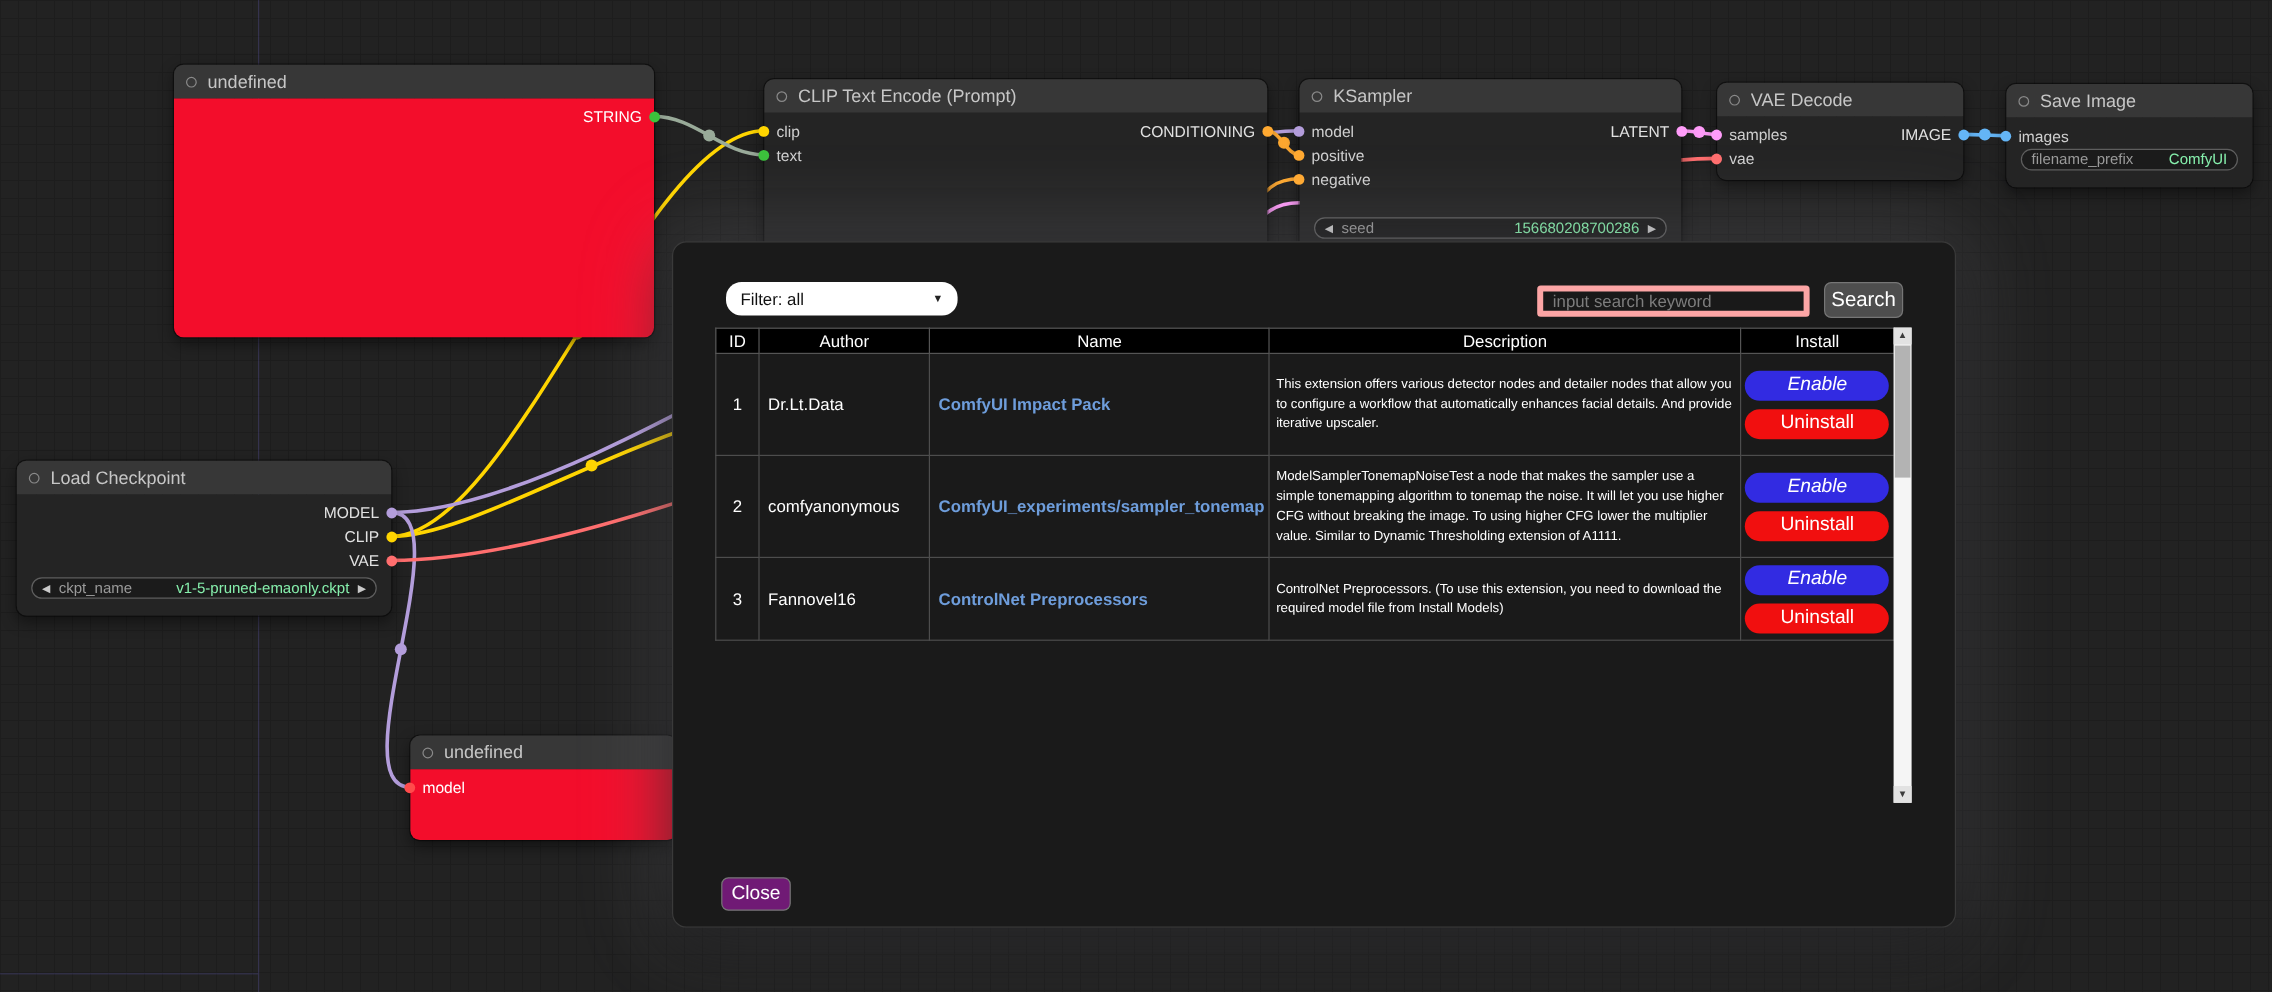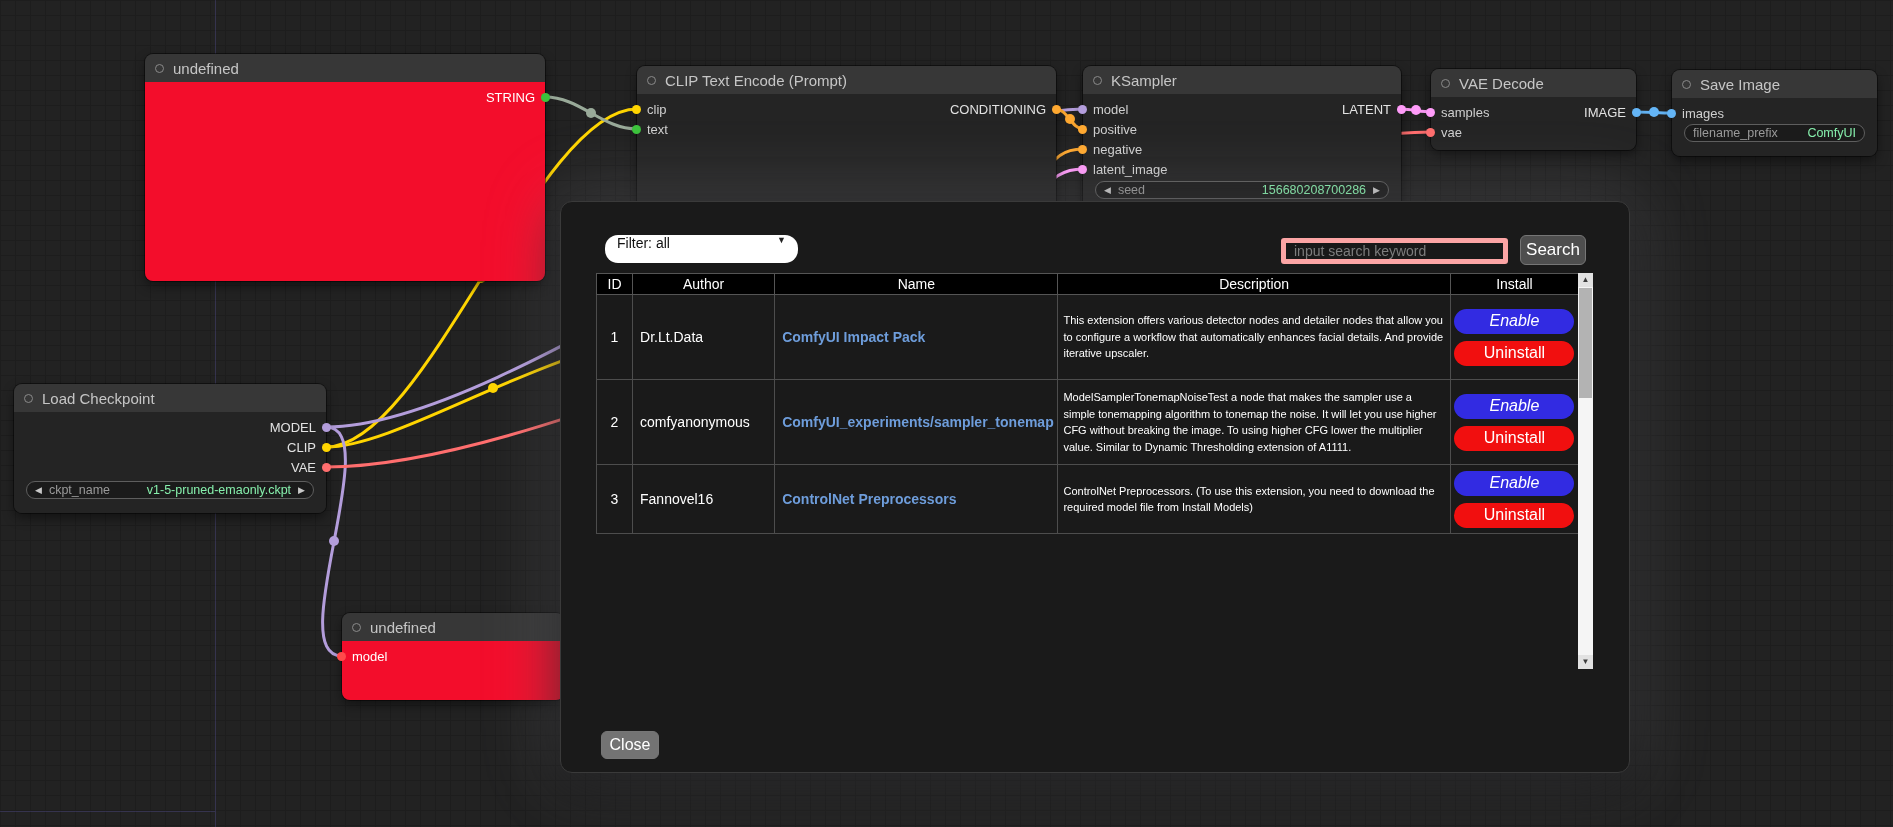--- a/index.html
+++ b/index.html
@@ -45,21 +45,21 @@
             font-size:12.5px; }
   .warr { color:#c9c9c9; font-size:9px; line-height:1; }
   .wname { color:#9a9a9a; }
   .wval { margin-left:auto; color:#86efac; }
 
   
   .dialog { position:absolute; left:560px; top:201px; width:1070px; height:572px; z-index:10;
             background:#1a1a1a; border:1px solid #3a3a3a; border-radius:12px;
             box-shadow:0 0 70px 12px rgba(200,200,210,.18), 0 16px 50px rgba(0,0,0,.65); }
   .filter-select { position:absolute; left:44px; top:33px; width:193px; height:28px; background:#ffffff;
-                   border-radius:13px; display:flex; align-items:flex-start; padding:0 12px; cursor:default; }
+                   border-radius:13px; display:flex; align-items:center; padding:0 12px; cursor:default; }
   .filter-select .flabel { font-size:14px; color:#111111; }
   .filter-select .caret { margin-left:auto; font-size:9px; color:#222222; }
   .search-input { position:absolute; left:720px; top:36px; width:227px; height:26px; background:#191919;
                   border:5px solid #fca5a5; border-radius:3px; color:#dddddd; font-size:14px; padding:0 8px;
                   font-family:"Liberation Sans",sans-serif; }
   .search-input::placeholder { color:#7d7d7d; }
   .search-btn { position:absolute; left:959px; top:33px; width:66px; height:30px; background:#4e4e4e;
                 border:1px solid #767676; border-radius:6px; color:#ffffff; font-size:17px;
                 font-family:"Liberation Sans",sans-serif; cursor:pointer; }
 
@@ -79,21 +79,21 @@
   .btn-enable { background:#322be2;font-style:italic; }
   .btn-uninstall { background:#f10f0f; }
 
   .scrollbar { position:absolute; left:1017px; top:71px; width:15px; height:396px; background:#f5f5f5; }
   .sb-arrow { position:absolute; left:0; width:15px; height:14px; font-size:8px; line-height:14px;
               text-align:center; color:#3c3c3c; background:#e2e2e2; cursor:pointer; }
   .sb-arrow.up { top:0; }
   .sb-arrow.down { bottom:0; }
   .sb-thumb { position:absolute; left:1px; top:15px; width:13px; height:110px; background:#b3b3b3; cursor:pointer; }
 
-  .close-btn { position:absolute; left:40px; top:529px; width:58px; height:28px; background:#737373;
+  .close-btn { position:absolute; left:40px; top:529px; width:58px; height:28px; background:#701a75;
                border:1px solid #767676; border-radius:6px; color:#ffffff; font-size:16px;
                font-family:"Liberation Sans",sans-serif; cursor:pointer; }
 </style>
 </head>
 <body>
 
 <div class="axis-v"></div>
 <div class="axis-h"></div>
 
 <svg class="links" width="1893" height="827">
@@ -187,26 +187,20 @@
     <div class="srow">
       <div class="slot in">
         <span class="sdot c-cond"></span>
         <span class="slabel">positive</span>
       </div>
     </div>
     <div class="srow">
       <div class="slot in">
         <span class="sdot c-cond"></span>
         <span class="slabel">negative</span>
-      </div>
-    </div>
-    <div class="srow">
-      <div class="slot in">
-        <span class="sdot c-latent"></span>
-        <span class="slabel">latent_image</span>
       </div>
     </div>
     <div class="widget" style="top:87px;">
       <span class="warr">◀</span>
       <span class="wname">seed</span>
       <span class="wval">156680208700286</span>
       <span class="warr">▶</span>
     </div>
   </div>
 </div>

